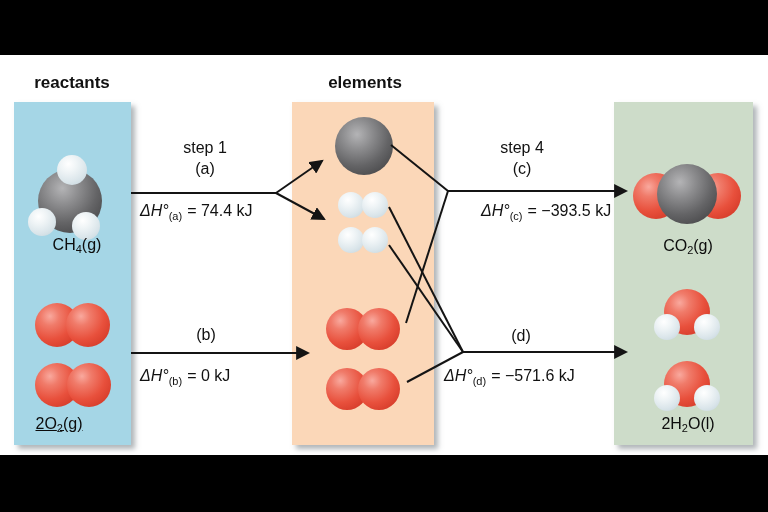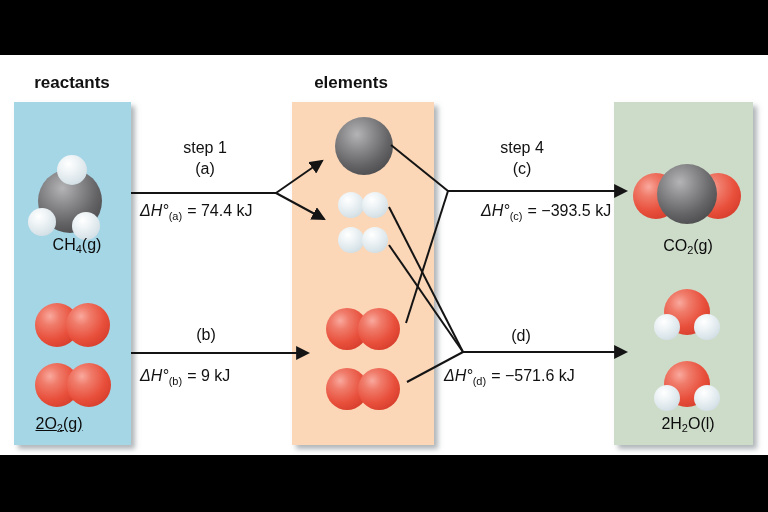--- a/index.html
+++ b/index.html
@@ -39,21 +39,21 @@
   #wires{position:absolute;left:0;top:0;width:768px;height:512px;pointer-events:none;}
   #wires line{stroke:#141414;stroke-width:2;}
 </style>
 </head>
 <body>
 
 <div id="stage">
   <div id="canvas">
 
     <div class="hdr" style="left:2px;">reactants</div>
-    <div class="hdr" style="left:281px;">elements</div>
+    <div class="hdr" style="left:295px;">elements</div>
 
     <div class="panel" id="panel-reactants"></div>
     <div class="panel" id="panel-elements"></div>
     <div class="panel" id="panel-products"></div>
 
     <div class="sph dark" style="left:38px;top:114px;width:64px;height:64px;"></div>
     <div class="sph lite" style="left:57px;top:100px;width:30px;height:30px;"></div>
     <div class="sph lite" style="left:28px;top:153px;width:28px;height:28px;"></div>
     <div class="sph lite" style="left:72px;top:157px;width:28px;height:28px;"></div>
     <div class="chem" style="left:27px;top:181px;">
@@ -100,21 +100,21 @@
       <div>(a)</div>
     </div>
     <div class="dh" style="left:140px;top:147px;">
       <span class="dh-sym">ΔH°</span><span class="dh-sub">(a)</span><span class="dh-val">= 74.4 kJ</span>
     </div>
 
     <div class="steplabel" style="left:146px;top:269px;">
       <div>(b)</div>
     </div>
     <div class="dh" style="left:140px;top:312px;">
-      <span class="dh-sym">ΔH°</span><span class="dh-sub">(b)</span><span class="dh-val">= 9 kJ</span>
+      <span class="dh-sym">ΔH°</span><span class="dh-sub">(b)</span><span class="dh-val">= 0 kJ</span>
     </div>
 
     <div class="steplabel" style="left:462px;top:82px;">
       <div>step 4</div>
       <div>(c)</div>
     </div>
     <div class="dh" style="left:449px;top:147px;margin-left:32px;">
       <span class="dh-sym">ΔH°</span><span class="dh-sub">(c)</span><span class="dh-val">= −393.5 kJ</span>
     </div>
 

